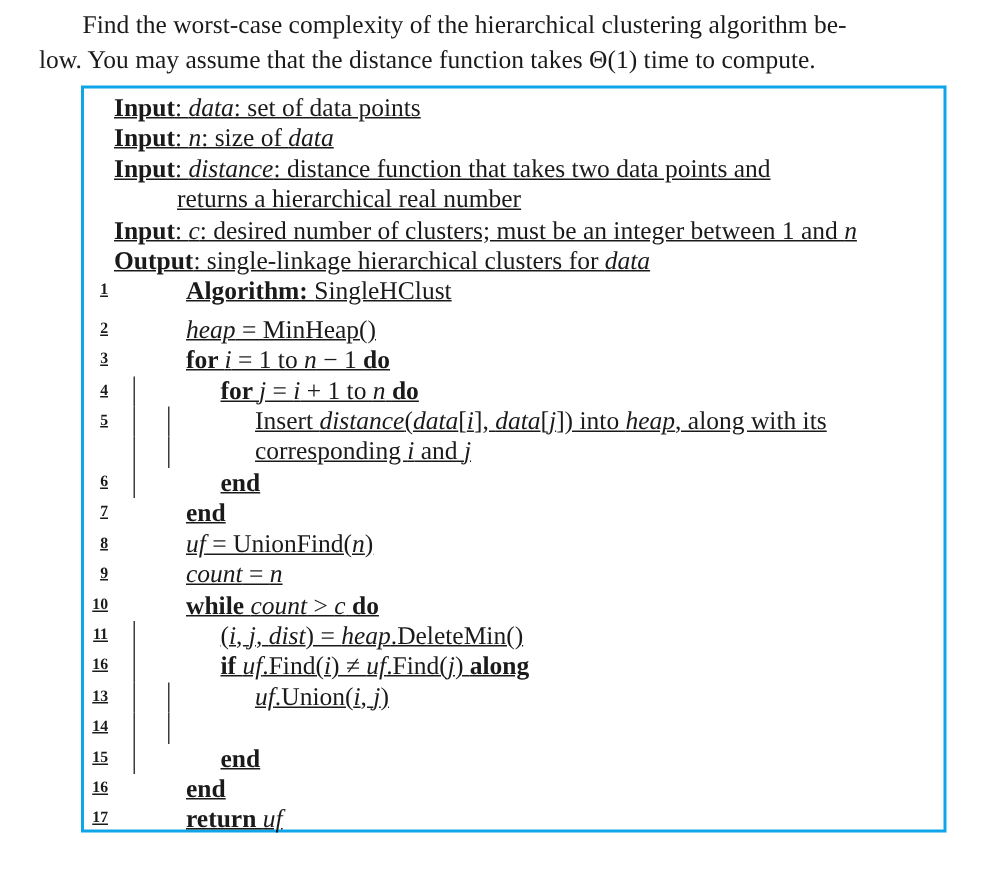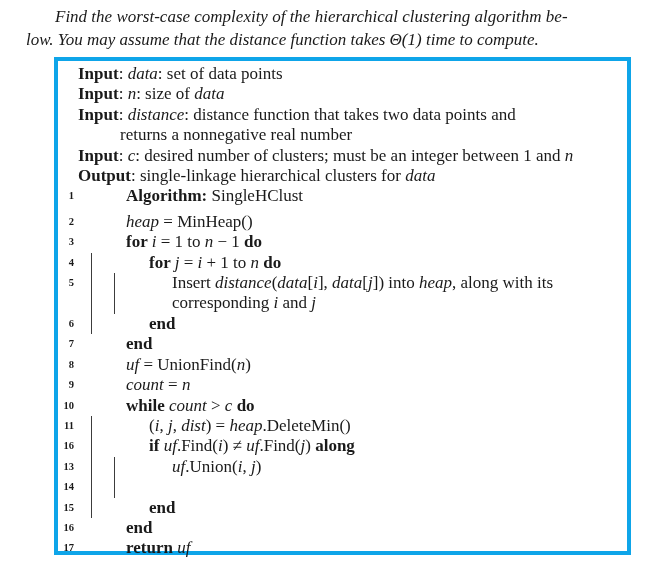--- a/index.html
+++ b/index.html
@@ -7,32 +7,32 @@
     position:relative;
     width:662px;height:586px;
     background:#ffffff;
     font-family:"Liberation Serif","DejaVu Serif",serif;
     color:#1a1a1a;
     overflow:hidden;
   }
   
   .problem{
     position:absolute;left:26px;top:6px;width:612px;
-    font-size:17px;line-height:22.5px;font-style:italic;
+    font-size:17px;line-height:22.5px;
   }
   .pline{display:block;white-space:nowrap;}
   .pline.first{padding-left:29px;}
   
   .algo-box{
     position:absolute;left:54px;top:57px;
     width:577px;height:498px;
-    border:4px solid #0ea5e9;
+    border:2px solid #0ea5e9;
     box-sizing:border-box;
     padding-top:3px;
-    font-size:17px;line-height:20.4px;
+    font-size:17px;line-height:20.4px;text-decoration:underline;
   }
   
   .hrow{padding-left:20px;white-space:nowrap;}
   .hrow.cont{padding-left:62px;}
   
   .crow{display:flex;align-items:stretch;white-space:nowrap;}
   .crow.gap{margin-top:5px;}
   .num{
     flex:0 0 20px;box-sizing:border-box;
     text-align:right;padding-right:4px;
@@ -56,21 +56,21 @@
   <div class="problem">
     <span class="pline first">Find the worst-case complexity of the hierarchical clustering algorithm be-</span>
     <span class="pline">low. You may assume that the distance function takes Θ(1) time to compute.</span>
   </div>
 
   <div class="algo-box">
     <div id="algo-io">
         <div class="hrow"><span class="sb">Input</span><span>: </span><span class="si">data</span><span>: set of data points</span></div>
         <div class="hrow"><span class="sb">Input</span><span>: </span><span class="si">n</span><span>: size of </span><span class="si">data</span></div>
         <div class="hrow"><span class="sb">Input</span><span>: </span><span class="si">distance</span><span>: distance function that takes two data points and</span></div>
-        <div class="hrow cont"><span>returns a nonnegative real number</span></div>
+        <div class="hrow cont"><span>returns a hierarchical real number</span></div>
         <div class="hrow"><span class="sb">Input</span><span>: </span><span class="si">c</span><span>: desired number of clusters; must be an integer between 1 and </span><span class="si">n</span></div>
         <div class="hrow"><span class="sb">Output</span><span>: single-linkage hierarchical clusters for </span><span class="si">data</span></div>
       </div>
     <div id="algo-lines">
         <div class="crow">
           <span class="num">1</span>
           <span class="code"><span class="sb">Algorithm: </span><span>SingleHClust</span></span>
         </div>
         <div class="crow gap">
           <span class="num">2</span>

